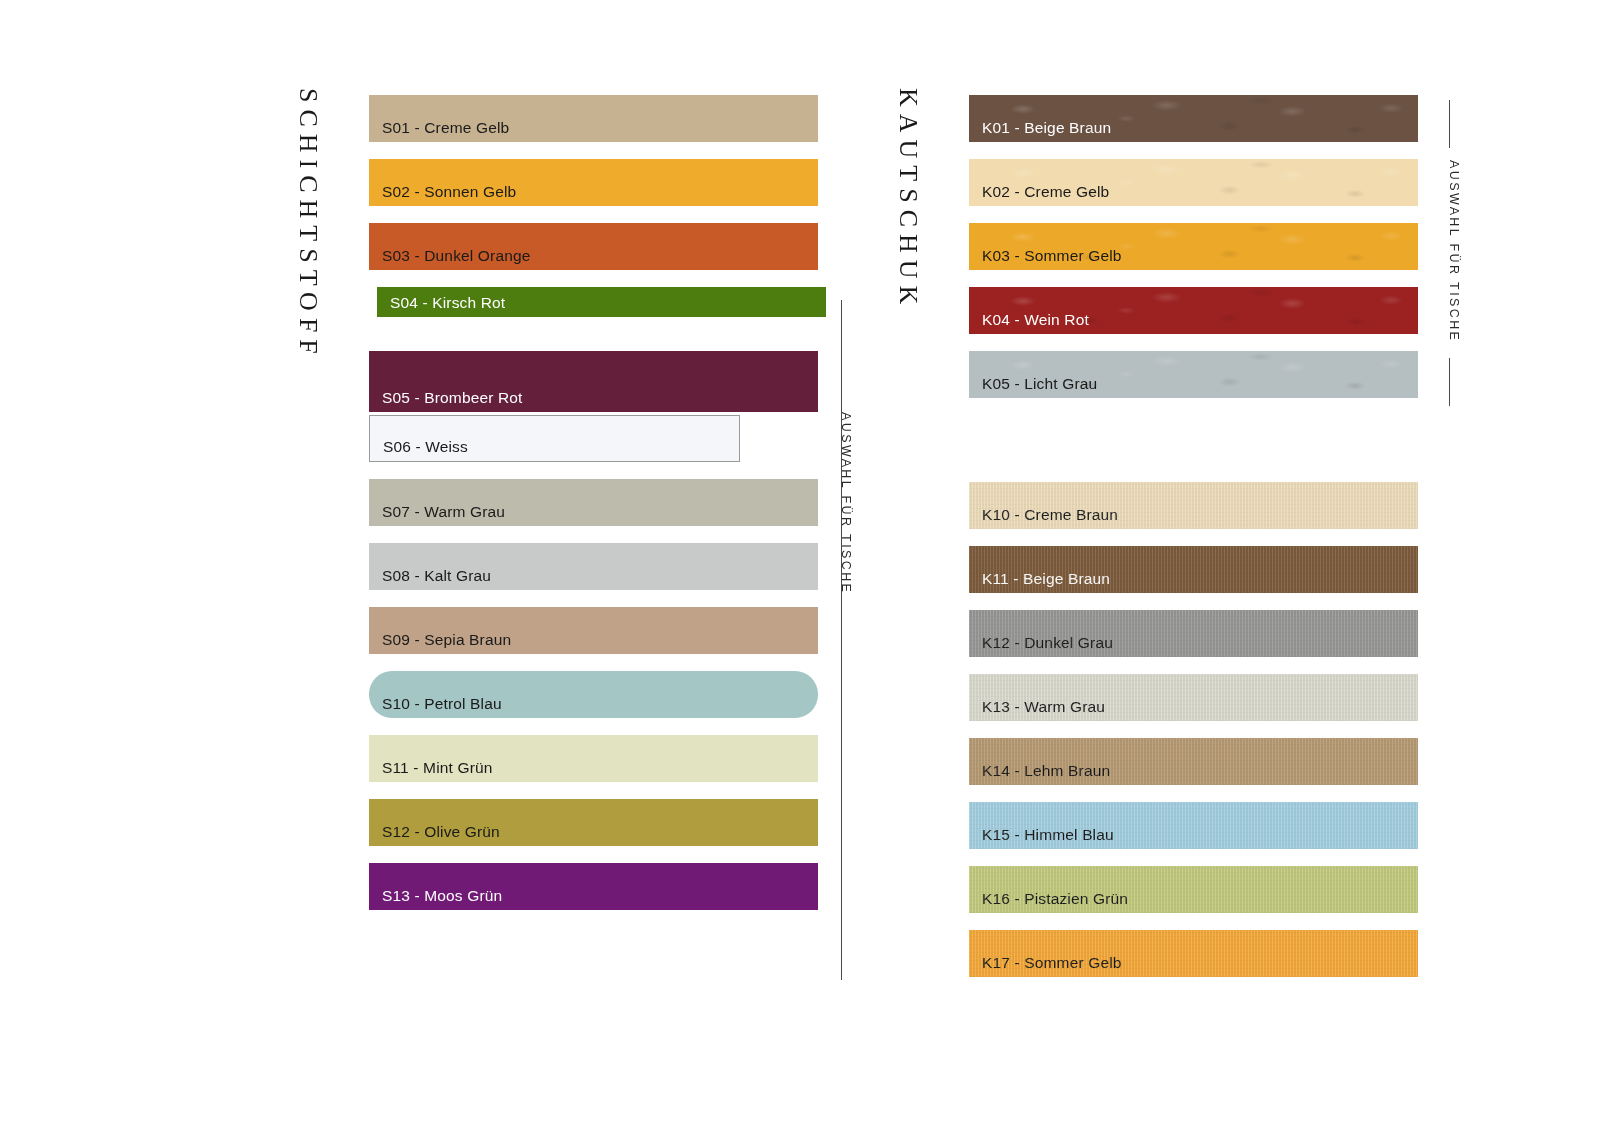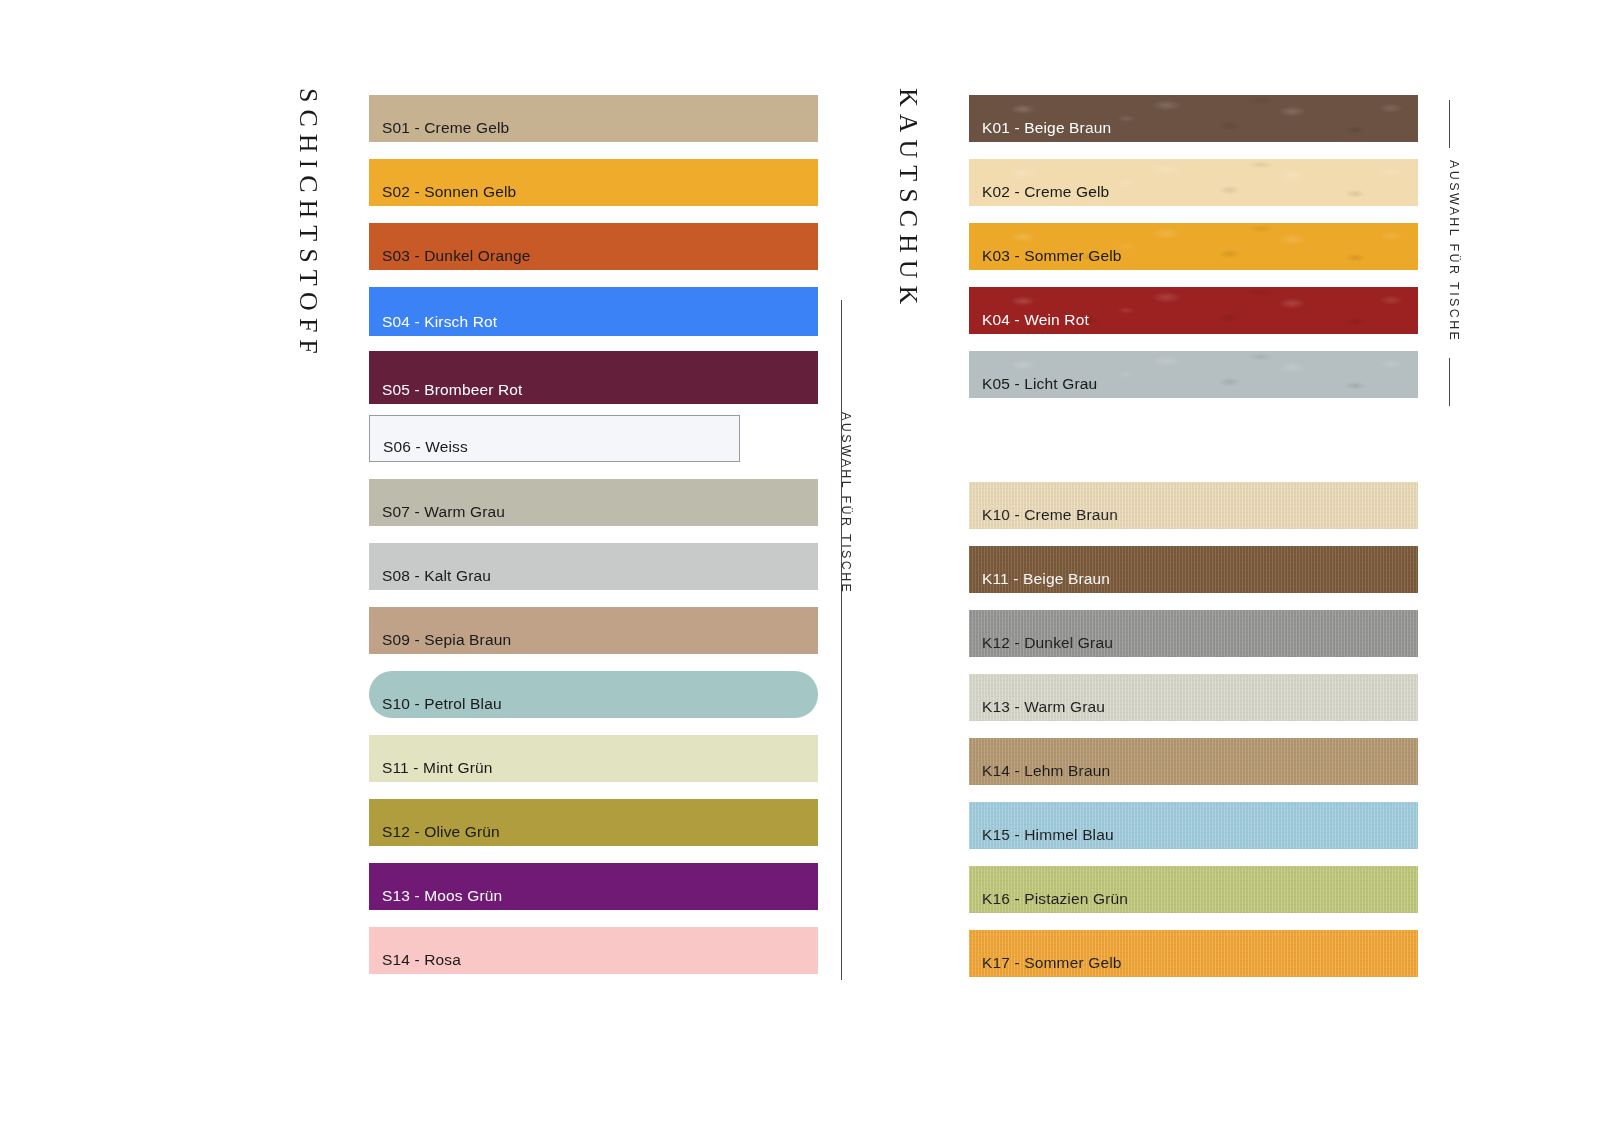--- a/index.html
+++ b/index.html
@@ -118,24 +118,24 @@
     <div class="col" style="left: 369px; top: 95px; width: 449px; height: 896px;">
       <div class="swatch" style="left: 0px; top: 0px; width: 449px; height: 47px; background: rgb(198, 178, 145);">
         <span class="lbl" style="color: rgb(26, 26, 26);">S01 - Creme Gelb</span>
       </div>
       <div class="swatch" style="left: 0px; top: 64px; width: 449px; height: 47px; background: rgb(239, 171, 44);">
         <span class="lbl" style="color: rgb(26, 26, 26);">S02 - Sonnen Gelb</span>
       </div>
       <div class="swatch" style="left: 0px; top: 128px; width: 449px; height: 47px; background: rgb(199, 90, 38);">
         <span class="lbl" style="color: rgb(26, 26, 26);">S03 - Dunkel Orange</span>
       </div>
-      <div class="swatch" style="left: 0px; top: 192px; width: 449px; height: 49px; background: #3b82f6;">
+      <div class="swatch" style="left: 8px; top: 192px; width: 449px; height: 30px; background: #4d7c0f;">
         <span class="lbl" style="color: rgb(255, 255, 255);">S04 - Kirsch Rot</span>
       </div>
-      <div class="swatch" style="left: 0px; top: 256px; width: 449px; height: 53px; background: rgb(100, 32, 58);">
+      <div class="swatch" style="left: 0px; top: 256px; width: 449px; height: 61px; background: rgb(100, 32, 58);">
         <span class="lbl" style="color: rgb(255, 255, 255);">S05 - Brombeer Rot</span>
       </div>
       <div class="swatch" style="left: 0px; top: 320px; width: 371px; height: 47px; background: rgb(245, 246, 250); border: 1px solid rgb(154, 154, 154);">
         <span class="lbl" style="color: rgb(26, 26, 26);">S06 - Weiss</span>
       </div>
       <div class="swatch" style="left: 0px; top: 384px; width: 449px; height: 47px; background: rgb(189, 188, 172);">
         <span class="lbl" style="color: rgb(26, 26, 26);">S07 - Warm Grau</span>
       </div>
       <div class="swatch" style="left: 0px; top: 448px; width: 449px; height: 47px; background: rgb(200, 201, 201);">
         <span class="lbl" style="color: rgb(26, 26, 26);">S08 - Kalt Grau</span>
@@ -147,23 +147,20 @@
         <span class="lbl" style="color: rgb(26, 26, 26);">S10 - Petrol Blau</span>
       </div>
       <div class="swatch" style="left: 0px; top: 640px; width: 449px; height: 47px; background: rgb(226, 227, 192);">
         <span class="lbl" style="color: rgb(26, 26, 26);">S11 - Mint Grün</span>
       </div>
       <div class="swatch" style="left: 0px; top: 704px; width: 449px; height: 47px; background: rgb(176, 158, 62);">
         <span class="lbl" style="color: rgb(26, 26, 26);">S12 - Olive Grün</span>
       </div>
       <div class="swatch" style="left: 0px; top: 768px; width: 449px; height: 47px; background: #701a75;">
         <span class="lbl" style="color: rgb(255, 255, 255);">S13 - Moos Grün</span>
-      </div>
-      <div class="swatch" style="left: 0px; top: 832px; width: 449px; height: 47px; background: rgb(249, 199, 197);">
-        <span class="lbl" style="color: rgb(26, 26, 26);">S14 - Rosa</span>
       </div>
     </div>
     <div class="slabel" style="left: 853px; top: 412px;">AUSWAHL FÜR TISCHE</div>
     <div class="rule" style="left: 841px; top: 300px; height: 680px;"></div>
     <div class="vtitle" style="left: 923px; top: 88px;">KAUTSCHUK</div>
     <div class="col" style="left: 969px; top: 95px; width: 449px; height: 320px;">
       <div class="swatch tex-mottle" style="left: 0px; top: 0px; width: 449px; height: 47px; background: rgb(107, 82, 67);">
         <span class="lbl" style="color: rgb(255, 255, 255);">K01 - Beige Braun</span>
       </div>
       <div class="swatch tex-mottle" style="left: 0px; top: 64px; width: 449px; height: 47px; background: rgb(242, 220, 175);">

